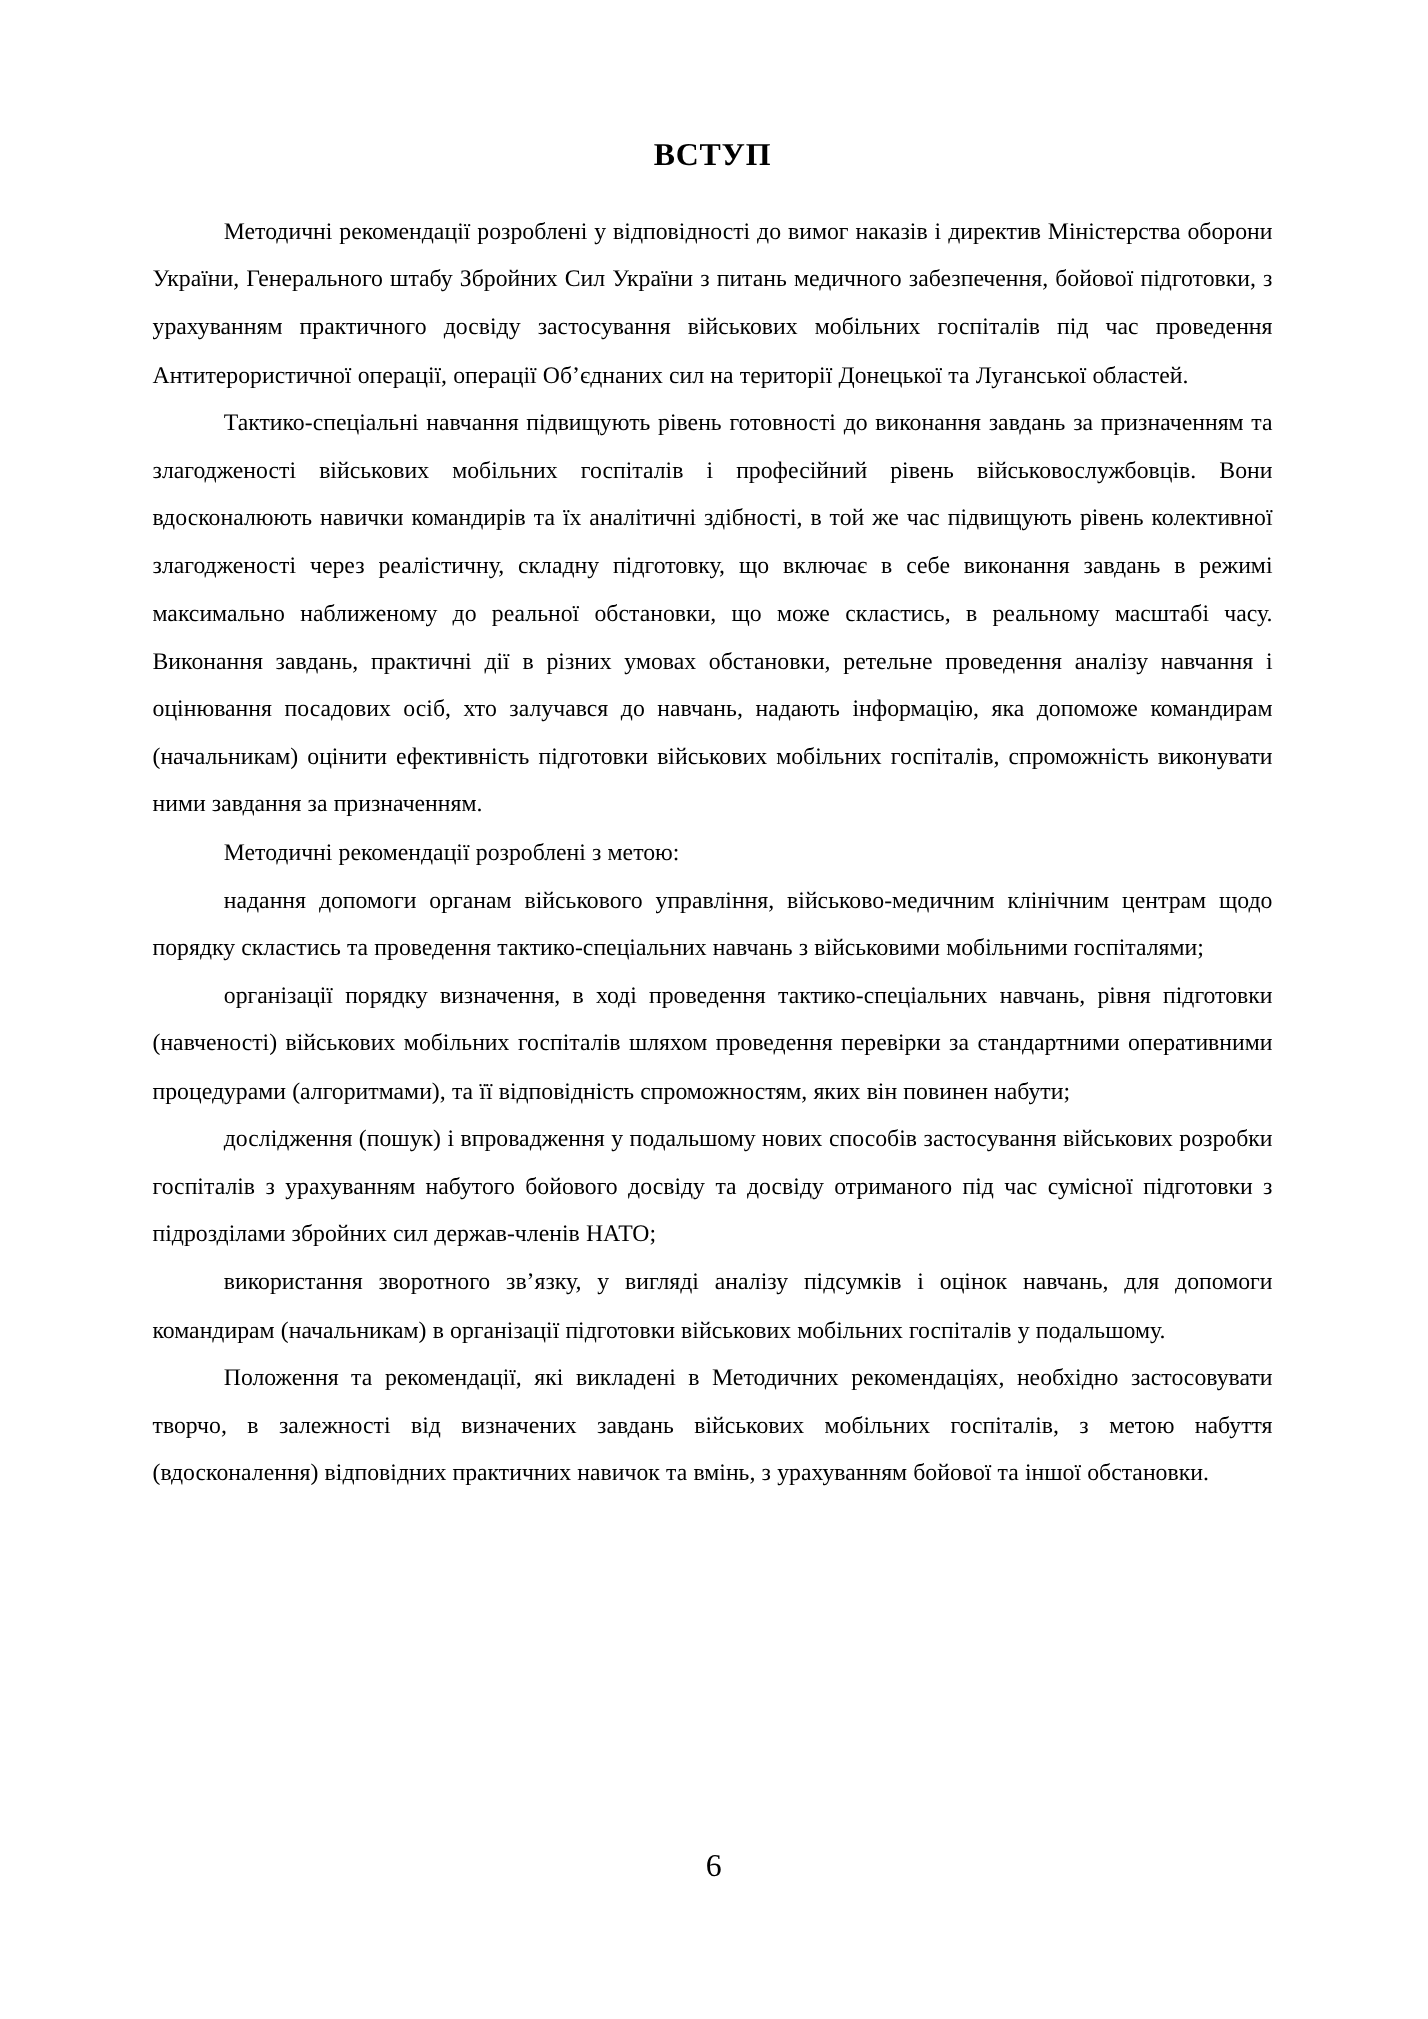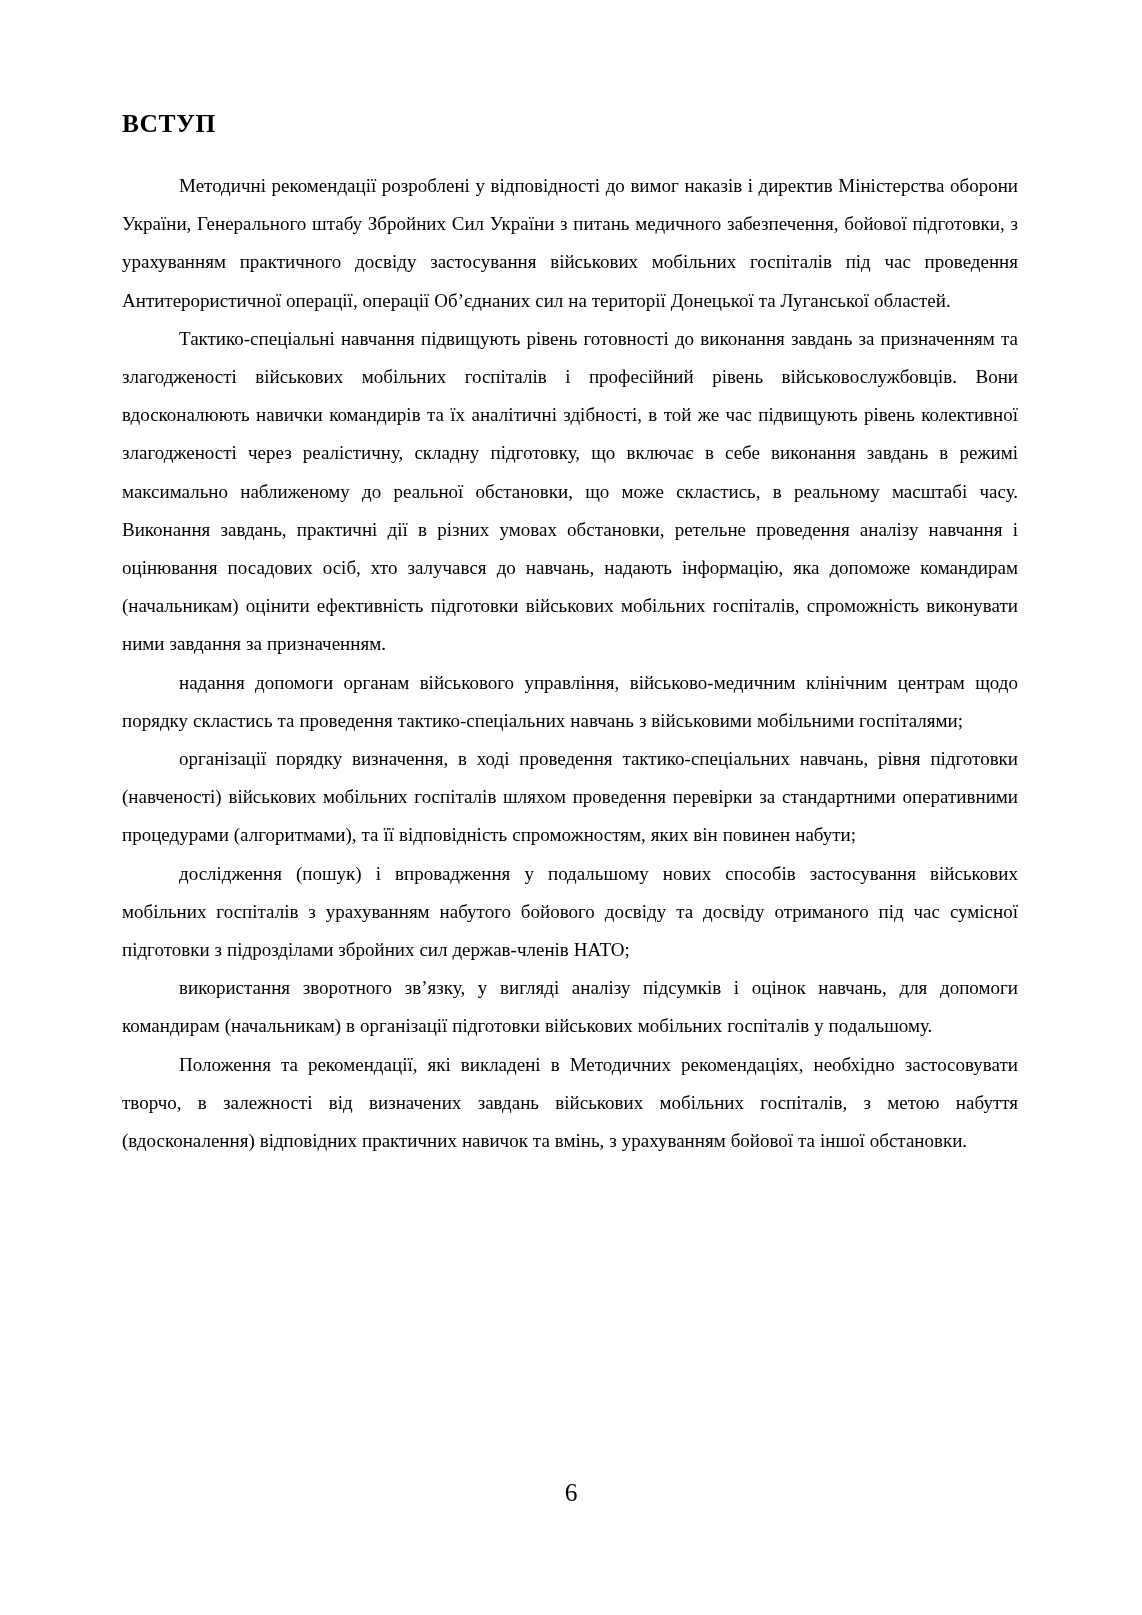--- a/index.html
+++ b/index.html
@@ -22,21 +22,21 @@
   }
 
   .content {
     position: absolute;
     left: 122px;
     top: 105px;
     width: 896px;
   }
 
   .doc-title {
-    text-align: left;
+    text-align: center;
     font-weight: bold;
     font-size: 25.5px;
     line-height: 38px;
     letter-spacing: 0.6px;
     margin: 0 0 24px 0;
     padding: 0;
   }
 
   .para {
     text-align: justify;
@@ -73,26 +73,27 @@
 
   <div class="content">
 
     <h1 class="doc-title">ВСТУП</h1>
 
     <p class="para">Методичні рекомендації розроблені у відповідності до вимог наказів і директив Міністерства оборони України, Генерального штабу Збройних Сил України з питань медичного забезпечення, бойової підготовки, з урахуванням практичного досвіду застосування військових мобільних госпіталів під час проведення Антитерористичної операції, операції Об’єднаних сил на території Донецької та Луганської областей.</p>
 
 
     <p class="para">Тактико-спеціальні навчання підвищують рівень готовності до виконання завдань за призначенням та злагодженості військових мобільних госпіталів і професійний рівень військовослужбовців. Вони вдосконалюють навички командирів та їх аналітичні здібності, в той же час підвищують рівень колективної злагодженості через реалістичну, складну підготовку, що включає в себе виконання завдань в режимі максимально наближеному до реальної обстановки, що може скластись, в реальному масштабі часу. Виконання завдань, практичні дії в різних умовах обстановки, ретельне проведення аналізу навчання і оцінювання посадових осіб, хто залучався до навчань, надають інформацію, яка допоможе командирам (начальникам) оцінити ефективність підготовки військових мобільних госпіталів, спроможність виконувати ними завдання за призначенням.</p>
 
+    <p class="para">Методичні рекомендації розроблені з метою:</p>
 
     <p class="para">надання допомоги органам військового управління, військово-медичним клінічним центрам щодо порядку скластись та проведення тактико-спеціальних навчань з військовими мобільними госпіталями;</p>
 
     <p class="para">організації порядку визначення, в ході проведення тактико-спеціальних навчань, рівня підготовки (навченості) військових мобільних госпіталів шляхом проведення перевірки за стандартними оперативними процедурами (алгоритмами), та її відповідність спроможностям, яких він повинен набути;</p>
 
-    <p class="para">дослідження (пошук) і впровадження у подальшому нових способів застосування військових мобільних госпіталів з урахуванням набутого бойового досвіду та досвіду отриманого під час сумісної підготовки з підрозділами збройних сил держав-членів НАТО;</p>
+    <p class="para">дослідження (пошук) і впровадження у подальшому нових способів застосування військових розробки госпіталів з урахуванням набутого бойового досвіду та досвіду отриманого під час сумісної підготовки з підрозділами збройних сил держав-членів НАТО;</p>
 
     <p class="para">використання зворотного зв’язку, у вигляді аналізу підсумків і оцінок навчань, для допомоги командирам (начальникам) в організації підготовки військових мобільних госпіталів у подальшому.</p>
 
     <p class="para">Положення та рекомендації, які викладені в Методичних рекомендаціях, необхідно застосовувати творчо, в залежності від визначених завдань військових мобільних госпіталів, з метою набуття (вдосконалення) відповідних практичних навичок та вмінь, з урахуванням бойової та іншої обстановки.</p>
 
   </div>
 
   <div class="page-number">6</div>
 
 </div>

